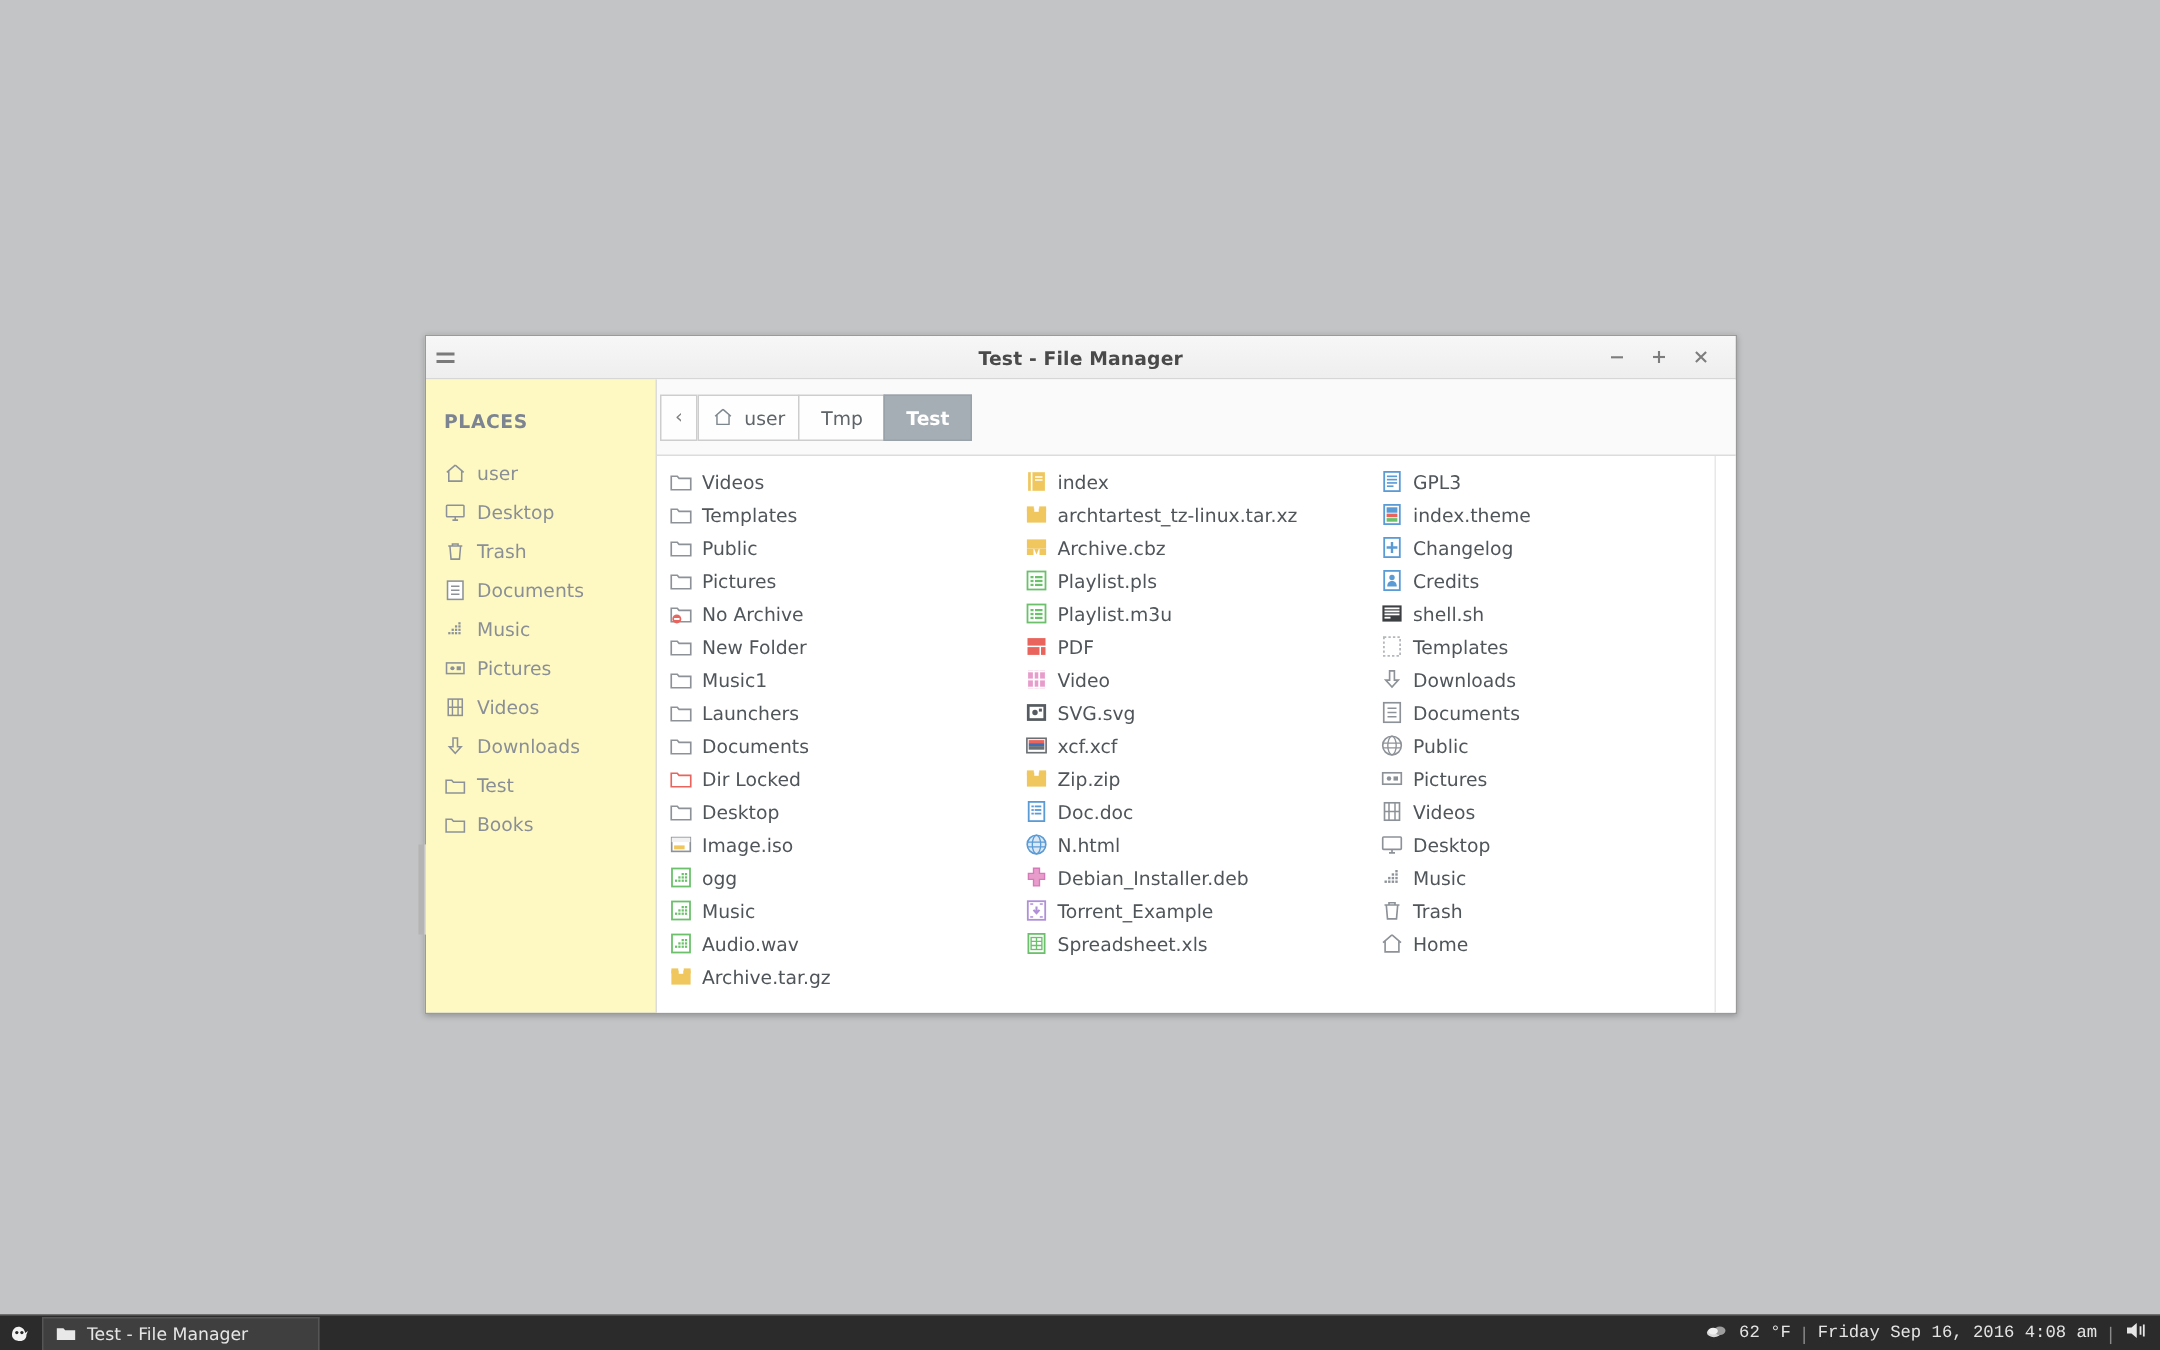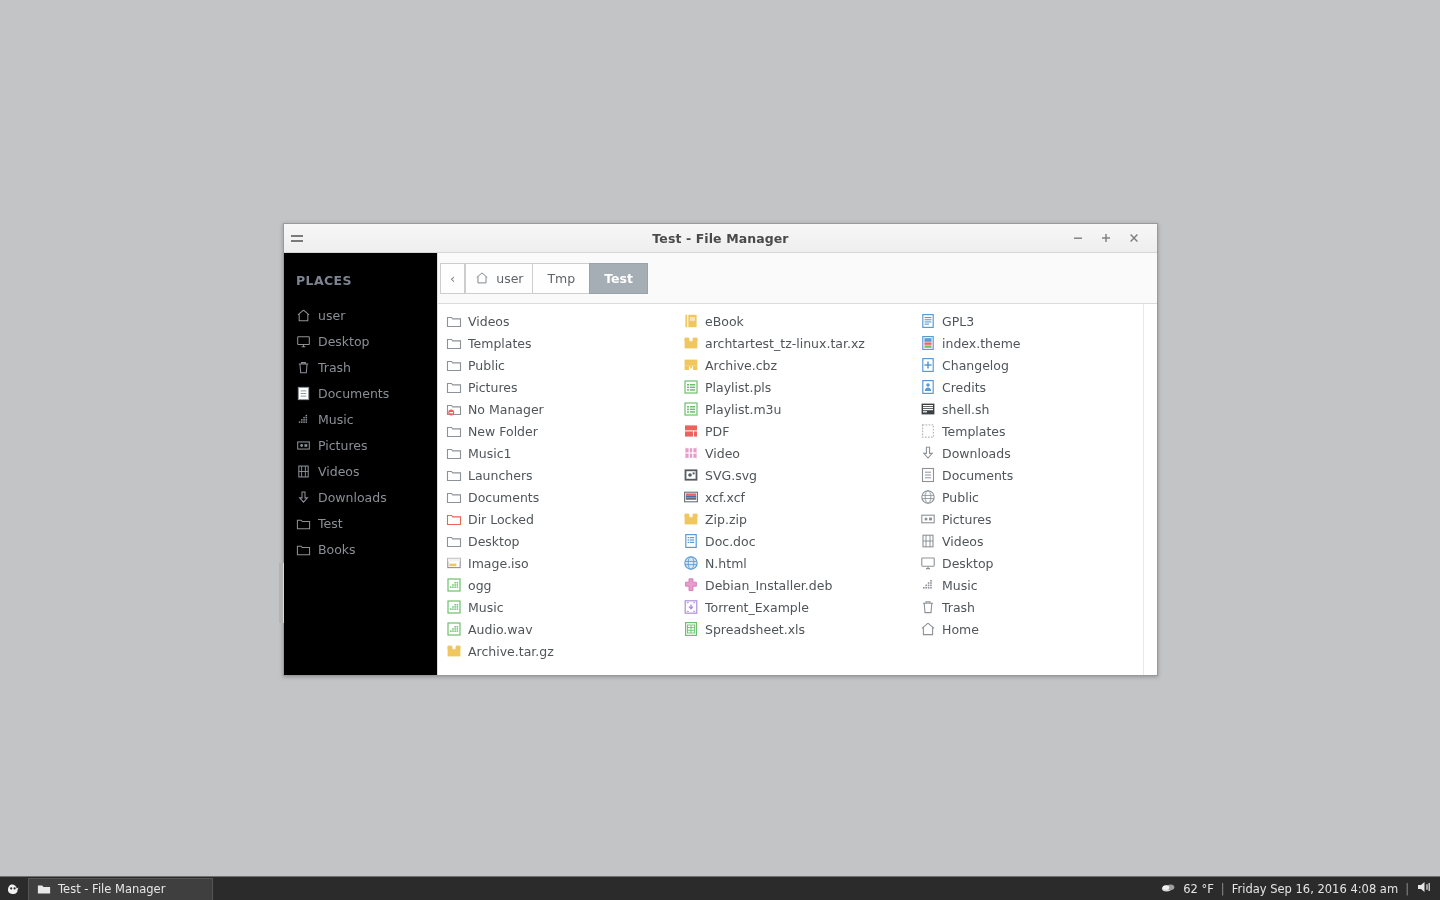--- a/index.html
+++ b/index.html
@@ -43,21 +43,21 @@
     width: 28px; height: 24px; display: flex; align-items: center; justify-content: center;
     color: #7d7d7d; font-size: 14px; line-height: 1; cursor: default;
   }
   .win-btn svg { display: block; }
 
   
   #wbody { flex: 1; display: flex; min-height: 0; position: relative; }
 
   #sidebar {
     width: 154px; flex: 0 0 154px;
-    background: #000000;
+    background: #fef9c3;
     border-right: 1px solid #dcdcdc;
     padding-top: 20px;
     overflow: hidden;
   }
   #sidebar .places-title {
     font-size: 12.5px; font-weight: bold; color: #7c8491;
     padding: 0 0 14px 12px; letter-spacing: 0.4px;
   }
   .place {
     display: flex; align-items: center; gap: 7px;
@@ -142,21 +142,21 @@
     background: #3f3f3f; border: 1px solid #555; border-bottom: none;
     margin-left: 2px;
     color: #e6e6e6; font-size: 11.5px;
     min-width: 185px;
   }
   #tb-right {
     margin-left: auto; display: flex; align-items: center; gap: 7px;
     padding-right: 6px; font-size: 11.5px; color: #e4e4e4;
   }
   #tb-right .sep { color: #8a8a8a; }
-  .nowrap { white-space: nowrap; }
+  .nowrap { white-space: nowrap; font-family: Liberation Mono, monospace; }
 </style>
 </head>
 <body>
 
 <div id="window">
 
   <div id="titlebar">
     <div class="menu-grip">
       <i></i>
         <i></i>
@@ -345,21 +345,21 @@
                 <span>Pictures</span>
               </div>
               <div class="fitem">
                 <span>
                   <svg class="ico" viewBox="0 0 16 16" width="16" height="16">
                     <path d="M1.5 4.5 h4 l1.2 1.4 h7.8 v7.6 h-13 Z" fill="none" stroke="#8d9298" stroke-width="1.1"></path>
                     <circle cx="5.2" cy="11.6" r="3" fill="#e8645c"></circle>
                     <rect x="3.4" y="11" width="3.6" height="1.3" fill="#fff"></rect>
                   </svg>
                 </span>
-                <span>No Manager</span>
+                <span>No Archive</span>
               </div>
               <div class="fitem">
                 <span>
                   <svg class="ico" viewBox="0 0 16 16" width="16" height="16">
                     <path d="M1.5 4.5 h4 l1.2 1.4 h7.8 v7.6 h-13 Z" fill="none" stroke="#8d9298" stroke-width="1.1"></path>
                   </svg>
                 </span>
                 <span>New Folder</span>
               </div>
               <div class="fitem">
@@ -483,21 +483,21 @@
             </div>
           <div class="fcol c2" id="col1">
               <div class="fitem">
                 <span>
                   <svg class="ico" viewBox="0 0 16 16" width="16" height="16">
                     <rect x="2.4" y="1.8" width="11.2" height="12.4" fill="#efc75e"></rect>
                     <rect x="4.2" y="1.8" width="1.1" height="12.4" fill="#fff"></rect>
                     <path d="M7 5 h5 M7 7 h5" stroke="#fff" stroke-width="1"></path>
                   </svg>
                 </span>
-                <span>eBook</span>
+                <span>index</span>
               </div>
               <div class="fitem">
                 <span>
                   <svg class="ico" viewBox="0 0 16 16" width="16" height="16">
                     <rect x="1.6" y="4" width="12.8" height="9.4" fill="#efc75e"></rect>
                     <rect x="1.6" y="2.6" width="4.6" height="3.4" fill="#efc75e"></rect>
                     <rect x="9.8" y="2.6" width="4.6" height="3.4" fill="#efc75e"></rect>
                     <rect x="6.5" y="2.6" width="3" height="3.6" fill="#fff"></rect>
                   </svg>
                 </span>

